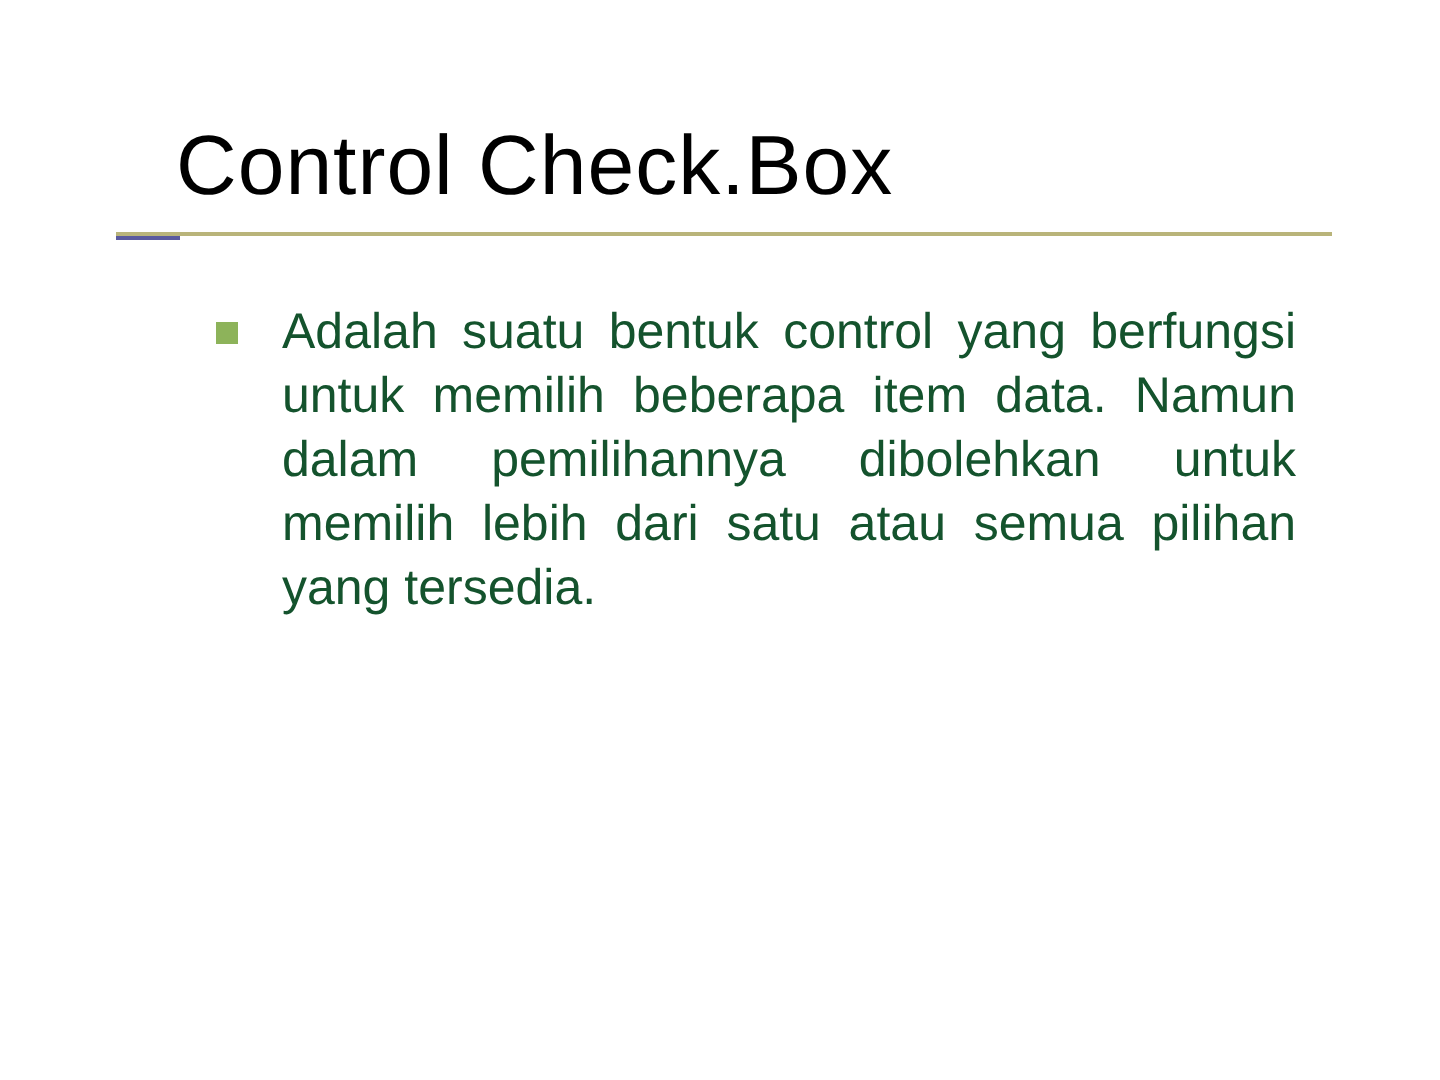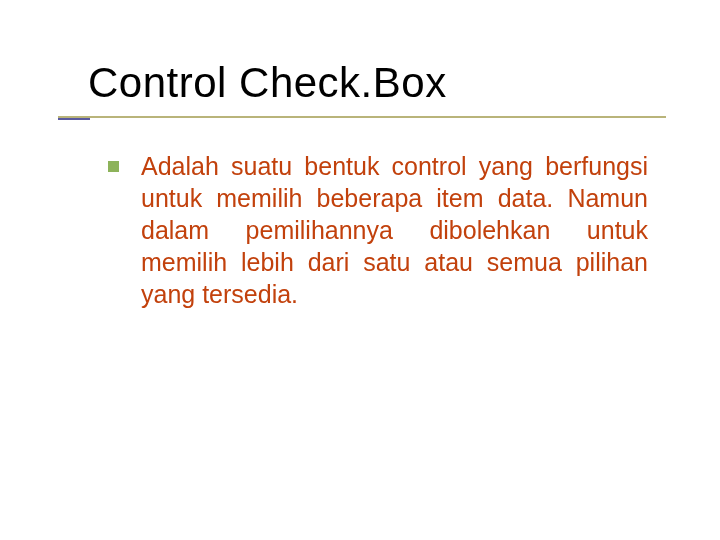--- a/index.html
+++ b/index.html
@@ -64,21 +64,21 @@
     height: 11px;
     background: #8db35a;
     margin-top: 11px;
     margin-right: 22px;
   }
   .para {
     font-size: 25px;
     line-height: 1.28;
     text-align: justify;
     text-justify: inter-word;
-    color: #c2410c;
+    color: #14532d;
   }
 </style>
 </head>
 <body>
 
 <div class="slide">
 
   <div class="title-wrap">
     <div class="title">Control Check.Box</div>
   </div>

